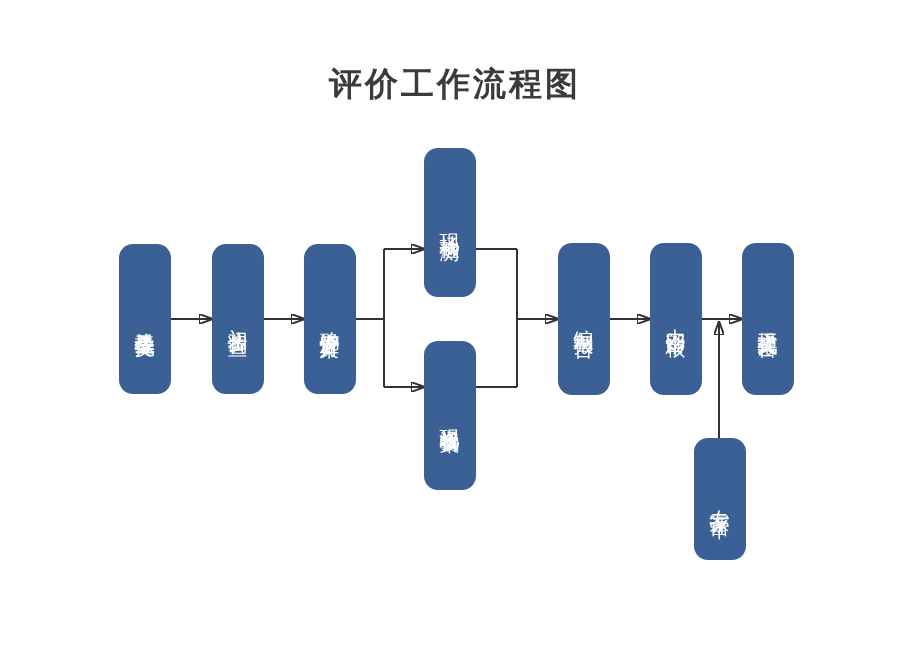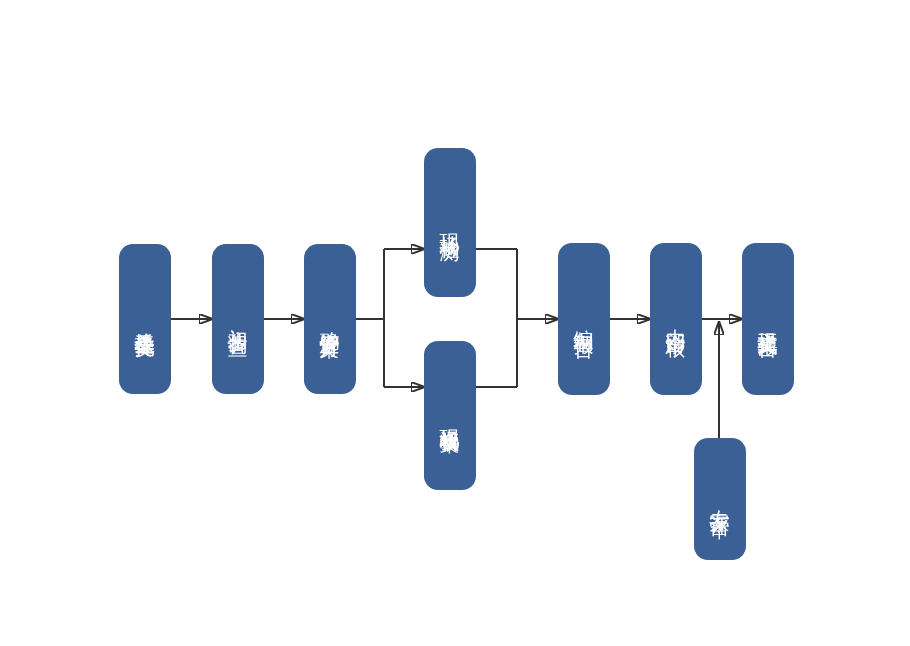--- a/index.html
+++ b/index.html
@@ -65,20 +65,21 @@
   .n6 { left: 558px; top: 243px; width: 52px; height: 152px; }
   .n7 { left: 650px; top: 243px; width: 52px; height: 152px; }
   .n8 { left: 742px; top: 243px; width: 52px; height: 152px; }
   .n9 { left: 694px; top: 438px; width: 52px; height: 122px; }
 </style>
 </head>
 <body>
 
 <div class="canvas">
 
+  <div class="title">评价工作流程图</div>
 
   <svg class="connectors" width="910" height="646" viewBox="0 0 910 646">
     <defs>
       <marker id="arrow" markerUnits="userSpaceOnUse" markerWidth="14" markerHeight="10" refX="13" refY="5" orient="auto">
         <path d="M0,0 L14,5 L0,10 Z" fill="#333333" stroke="none"></path>
       </marker>
     </defs>
 
     <path d="M171,319 L212,319" marker-end="url(#arrow)"></path>
     <path d="M264,319 L304,319" marker-end="url(#arrow)"></path>

